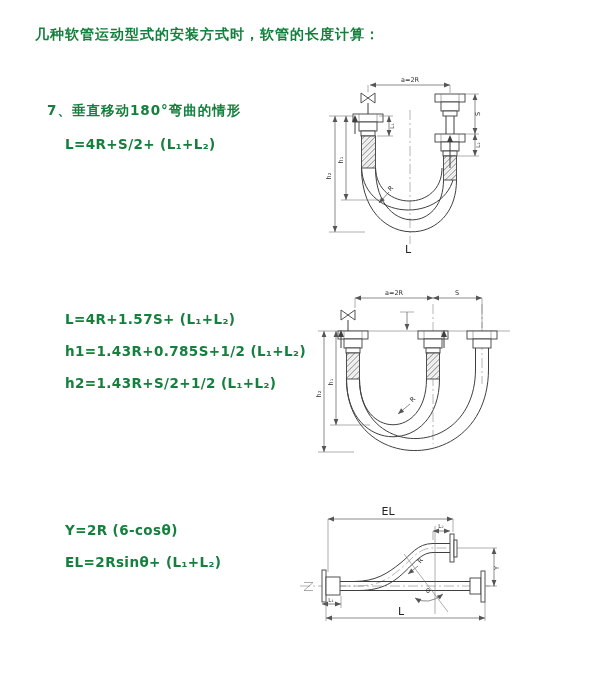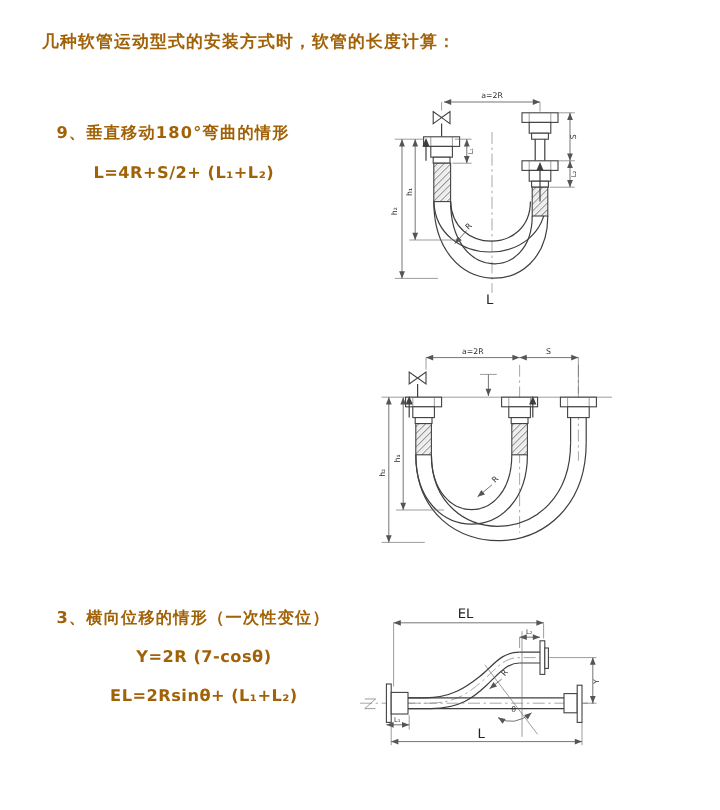--- a/index.html
+++ b/index.html
@@ -1,56 +1,60 @@
 <!DOCTYPE html>
 <html><head>
 <meta charset="utf-8">
 <style>
   html,body{margin:0;padding:0;background:#f4f4f4;}
   .page{
     position:relative;width:600px;height:675px;background:#ffffff;
-    font-family:"DejaVu Sans","Liberation Sans",sans-serif;color:#a16207;overflow:hidden;
+    font-family:"DejaVu Sans","Liberation Sans",sans-serif;color:#15803d;overflow:hidden;
   }
   .title{position:absolute;left:35px;top:26px;font-size:14px;font-weight:bold;letter-spacing:1px;}
   .section{position:absolute;left:47px;}
   .heading{font-size:13.5px;font-weight:bold;letter-spacing:1px;white-space:nowrap;}
-  .formulas{margin:8px 0 0 18px;text-align:center;}
+  .formulas{margin:8px 0 0 18px;}
   .formula{font-size:13.5px;font-weight:bold;line-height:32px;letter-spacing:0.4px;white-space:nowrap;}
   svg.diag{position:absolute;}
   .dim{stroke:#5a5a5a;stroke-width:0.7;fill:none;}
   .thin{stroke:#6a6a6a;stroke-width:0.55;fill:none;}
   .pipe{stroke:#3f3f3f;stroke-width:1;fill:none;}
   .part{fill:#ffffff;stroke:#3f3f3f;stroke-width:0.9;}
   .cl{stroke:#7a7a7a;stroke-width:0.55;fill:none;stroke-dasharray:10 3 2 3;}
   .lbl{fill:#2e2e2e;font-size:6.5px;font-family:"DejaVu Sans",sans-serif;}
   .lblS{fill:#2e2e2e;font-size:5.5px;font-family:"DejaVu Sans",sans-serif;}
   .lblB{fill:#222222;font-size:11px;font-family:"DejaVu Sans",sans-serif;}
   .mv{fill:#3f3f3f;}
 </style>
 </head>
 <body>
 
 <div class="page">
 
   <div class="title">几种软管运动型式的安装方式时，软管的长度计算：</div>
 
   <div class="section" style="top:102px">
-    <div class="heading">9、垂直移动180°弯曲的情形</div>
+    <div class="heading">7、垂直移动180°弯曲的情形</div>
     <div class="formulas">
       <div class="formula">L=4R+S/2+ (L₁+L₂)</div>
     </div>
   </div>
 
   <div class="section" style="top:295px">
+    <div class="formulas">
+      <div class="formula">L=4R+1.57S+ (L₁+L₂)</div>
+      <div class="formula">h1=1.43R+0.785S+1/2 (L₁+L₂)</div>
+      <div class="formula">h2=1.43R+S/2+1/2 (L₁+L₂)</div>
+    </div>
   </div>
 
   <div class="section" style="top:506px">
-    <div class="heading">3、横向位移的情形（一次性变位）</div>
     <div class="formulas">
-      <div class="formula">Y=2R (7-cosθ)</div>
+      <div class="formula">Y=2R (6-cosθ)</div>
       <div class="formula">EL=2Rsinθ+ (L₁+L₂)</div>
     </div>
   </div>
 
   <svg class="diag" style="left:315px;top:72px" width="280" height="185" viewBox="0 0 280 185">
     <defs>
       <pattern id="hp1" width="4" height="4" patternUnits="userSpaceOnUse" patternTransform="rotate(45)">
         <rect width="4" height="4" fill="#ffffff"></rect>
         <line x1="0.5" y1="0" x2="0.5" y2="4" stroke="#8a8a8a" stroke-width="0.9"></line>
         <line x1="2.5" y1="0" x2="2.5" y2="4" stroke="#c2c2c2" stroke-width="0.5"></line>

